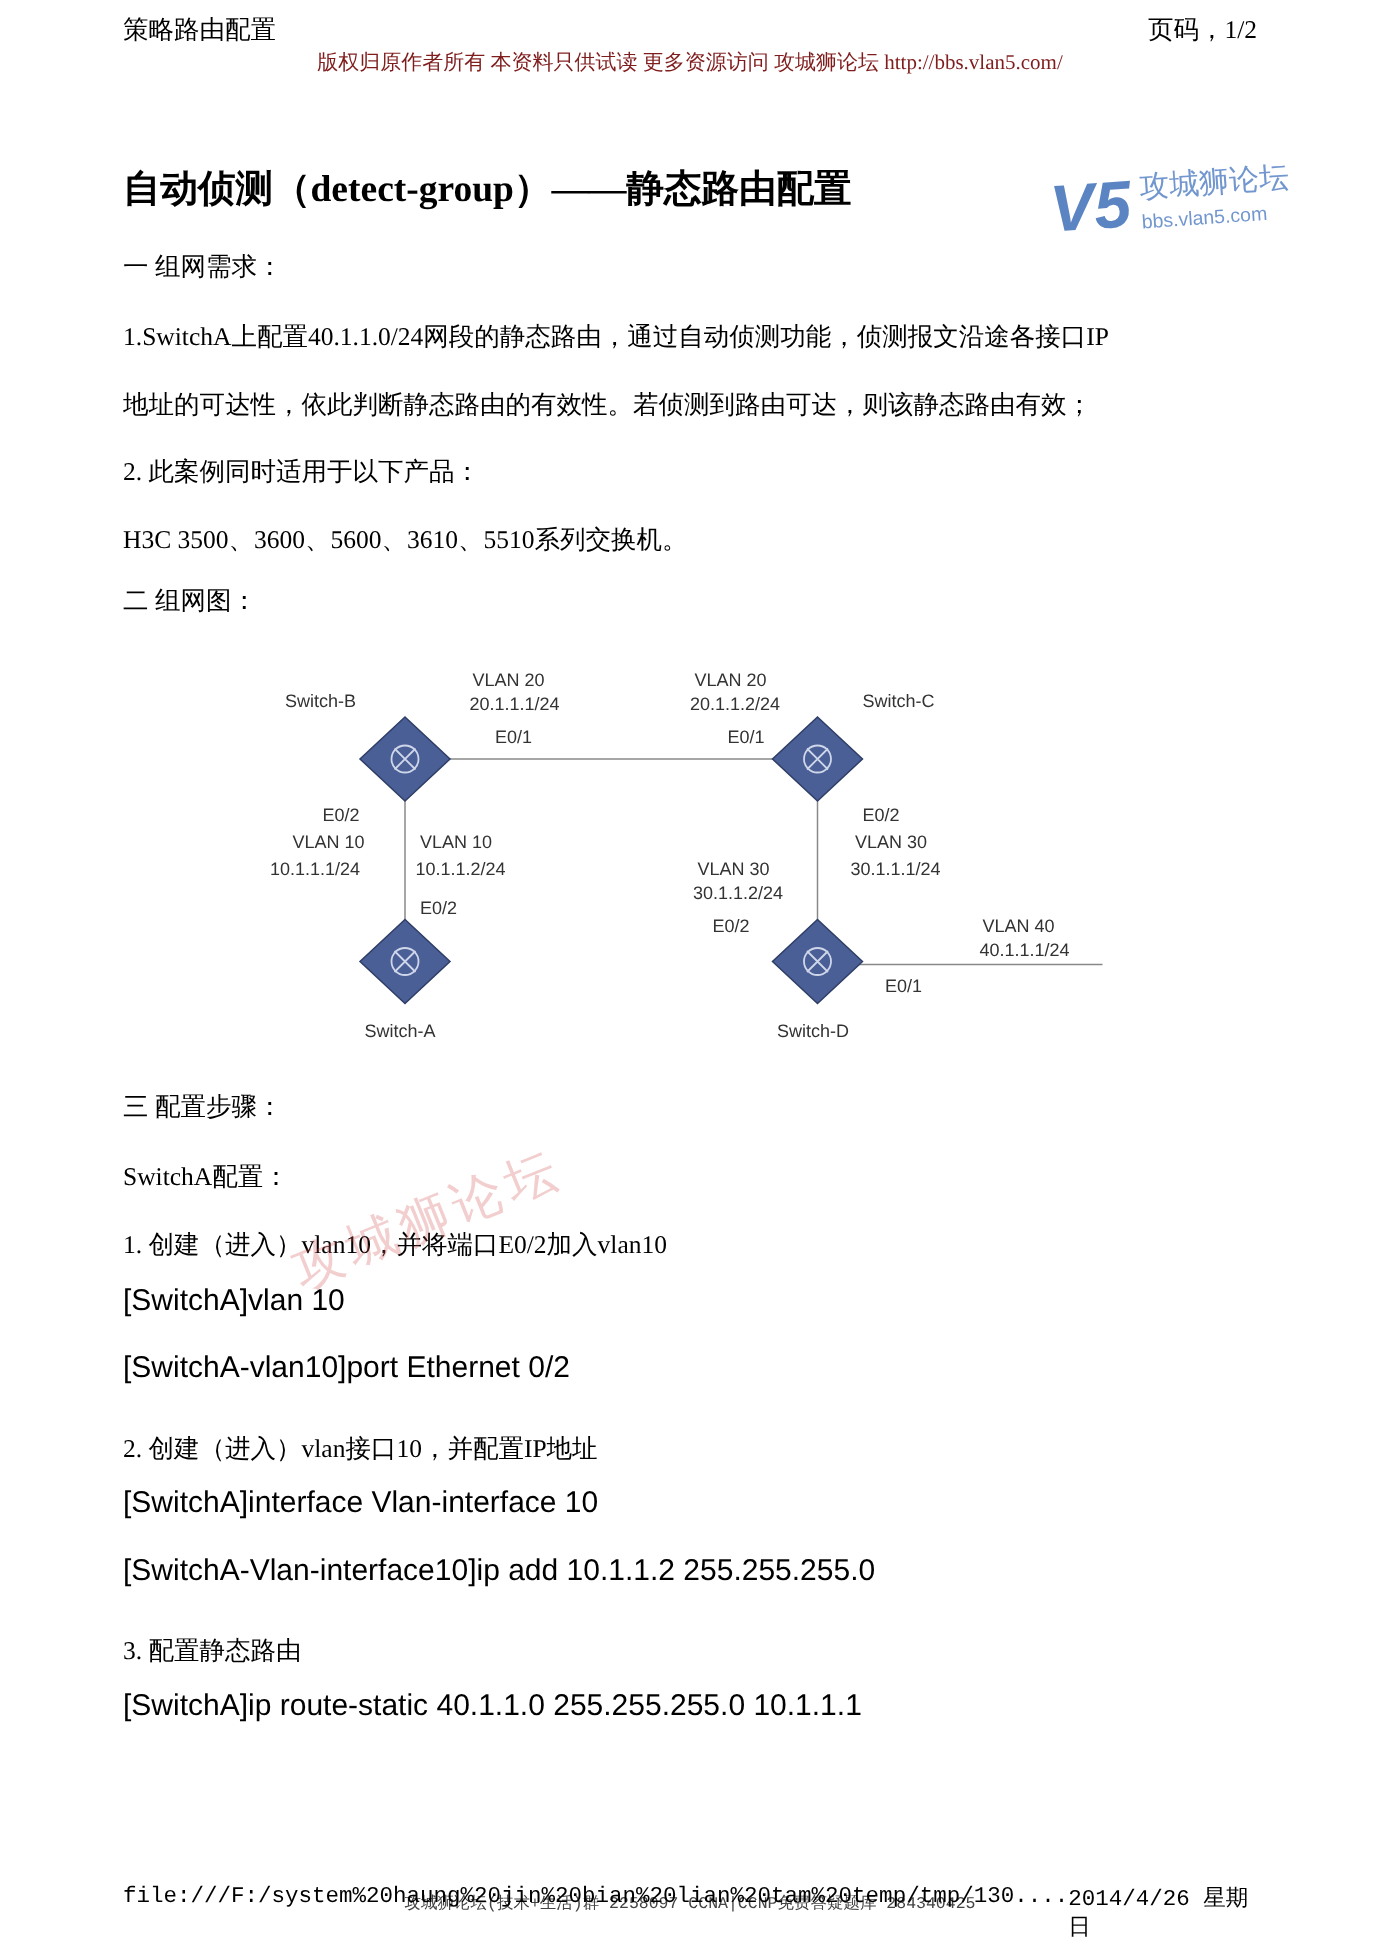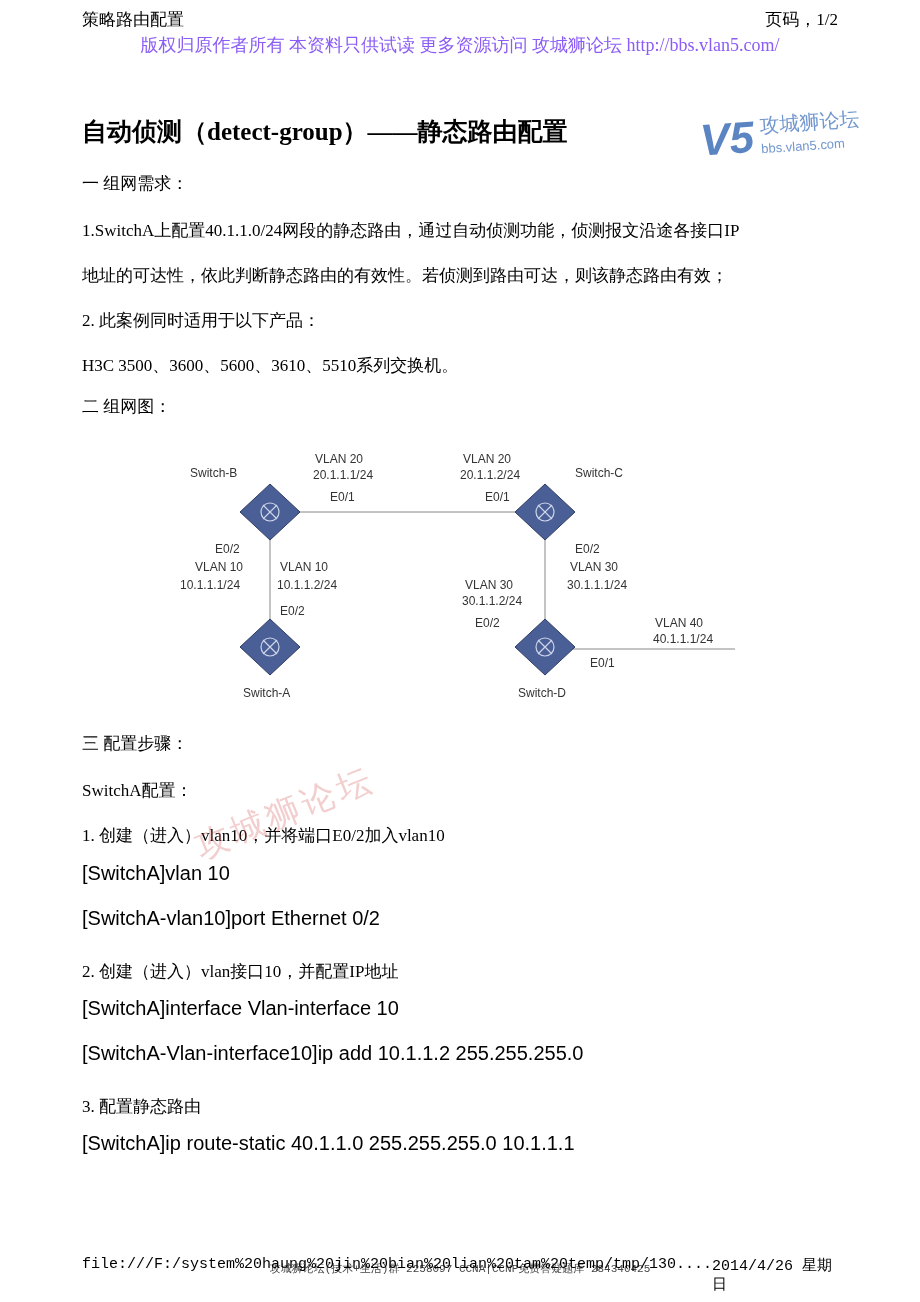--- a/index.html
+++ b/index.html
@@ -14,22 +14,22 @@
   .page {
     padding: 8px 82px 0 82px;
   }
   .header-row {
     display: flex;
     justify-content: space-between;
     font-size: 17px;
   }
   .copyright-row {
     text-align: center;
-    font-size: 18px;
-    color: #8b5cf6;
+    font-size: 14px;
+    color: #7f1d1d;
     margin-top: 2px;
   }
   .title {
     text-align: left;
     font-size: 25px;
     font-weight: bold;
     margin-top: 58px;
     margin-bottom: 24px;
     font-family: "SimSun","宋体","Microsoft YaHei",serif;
   }

